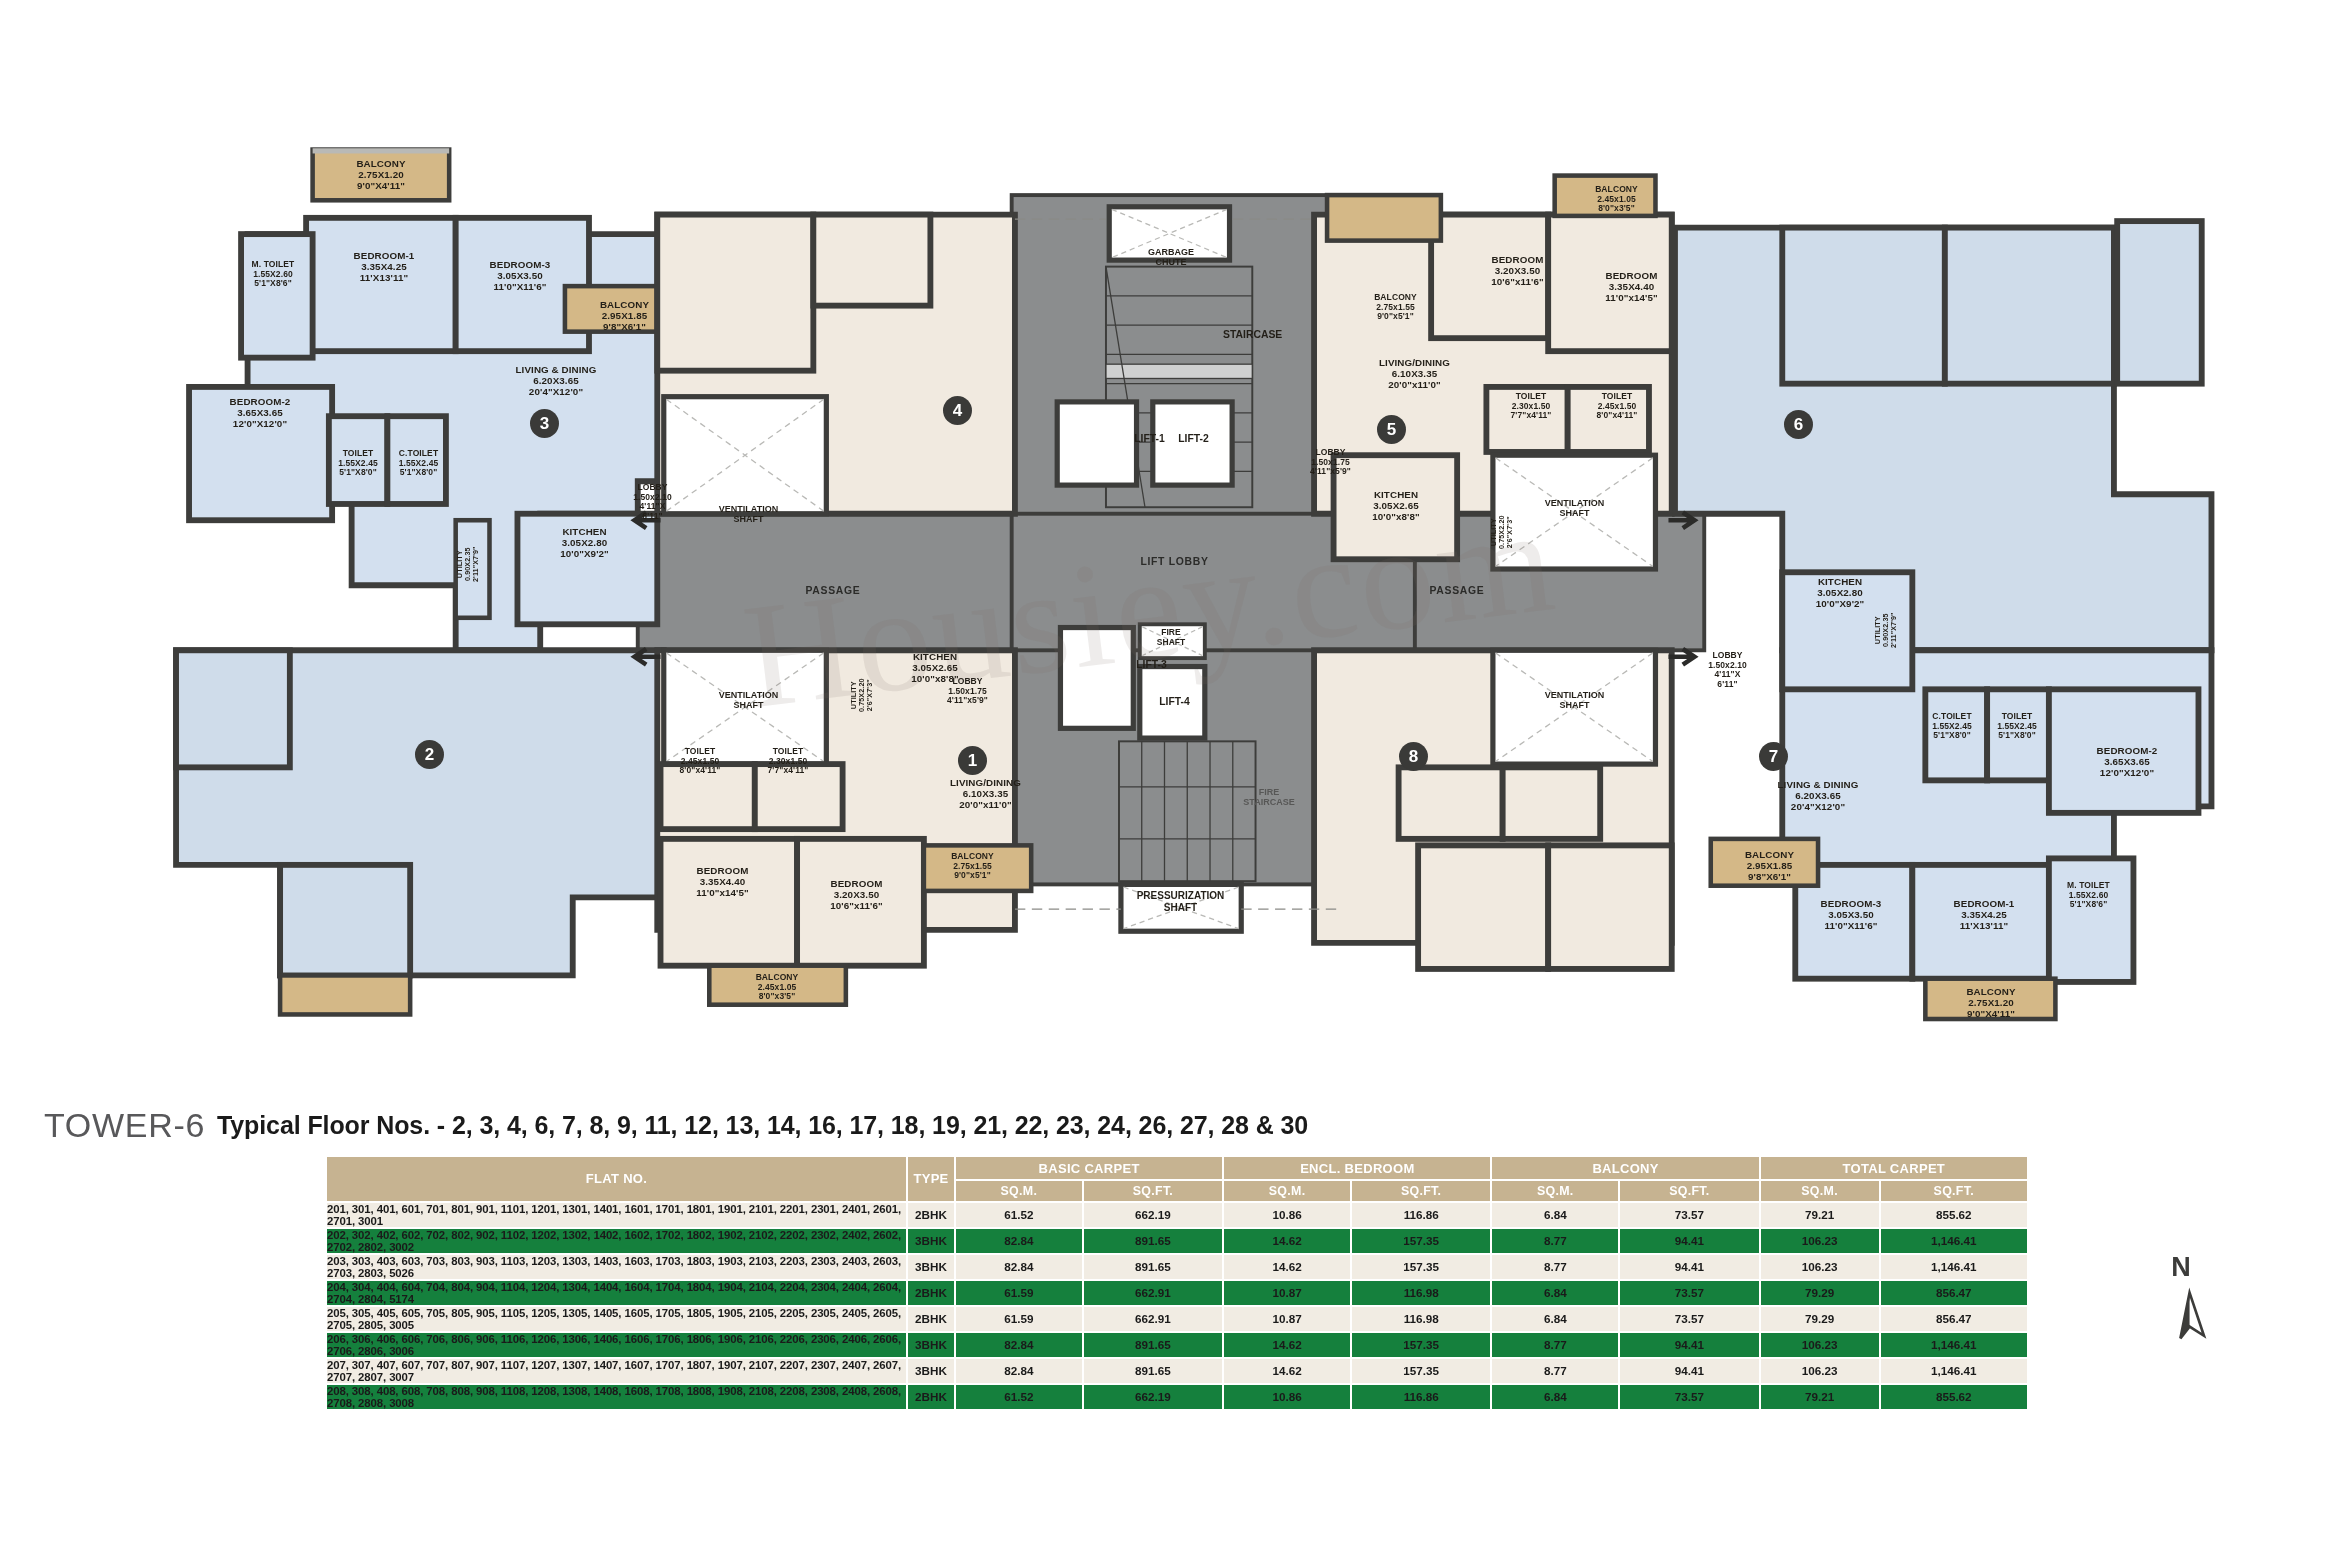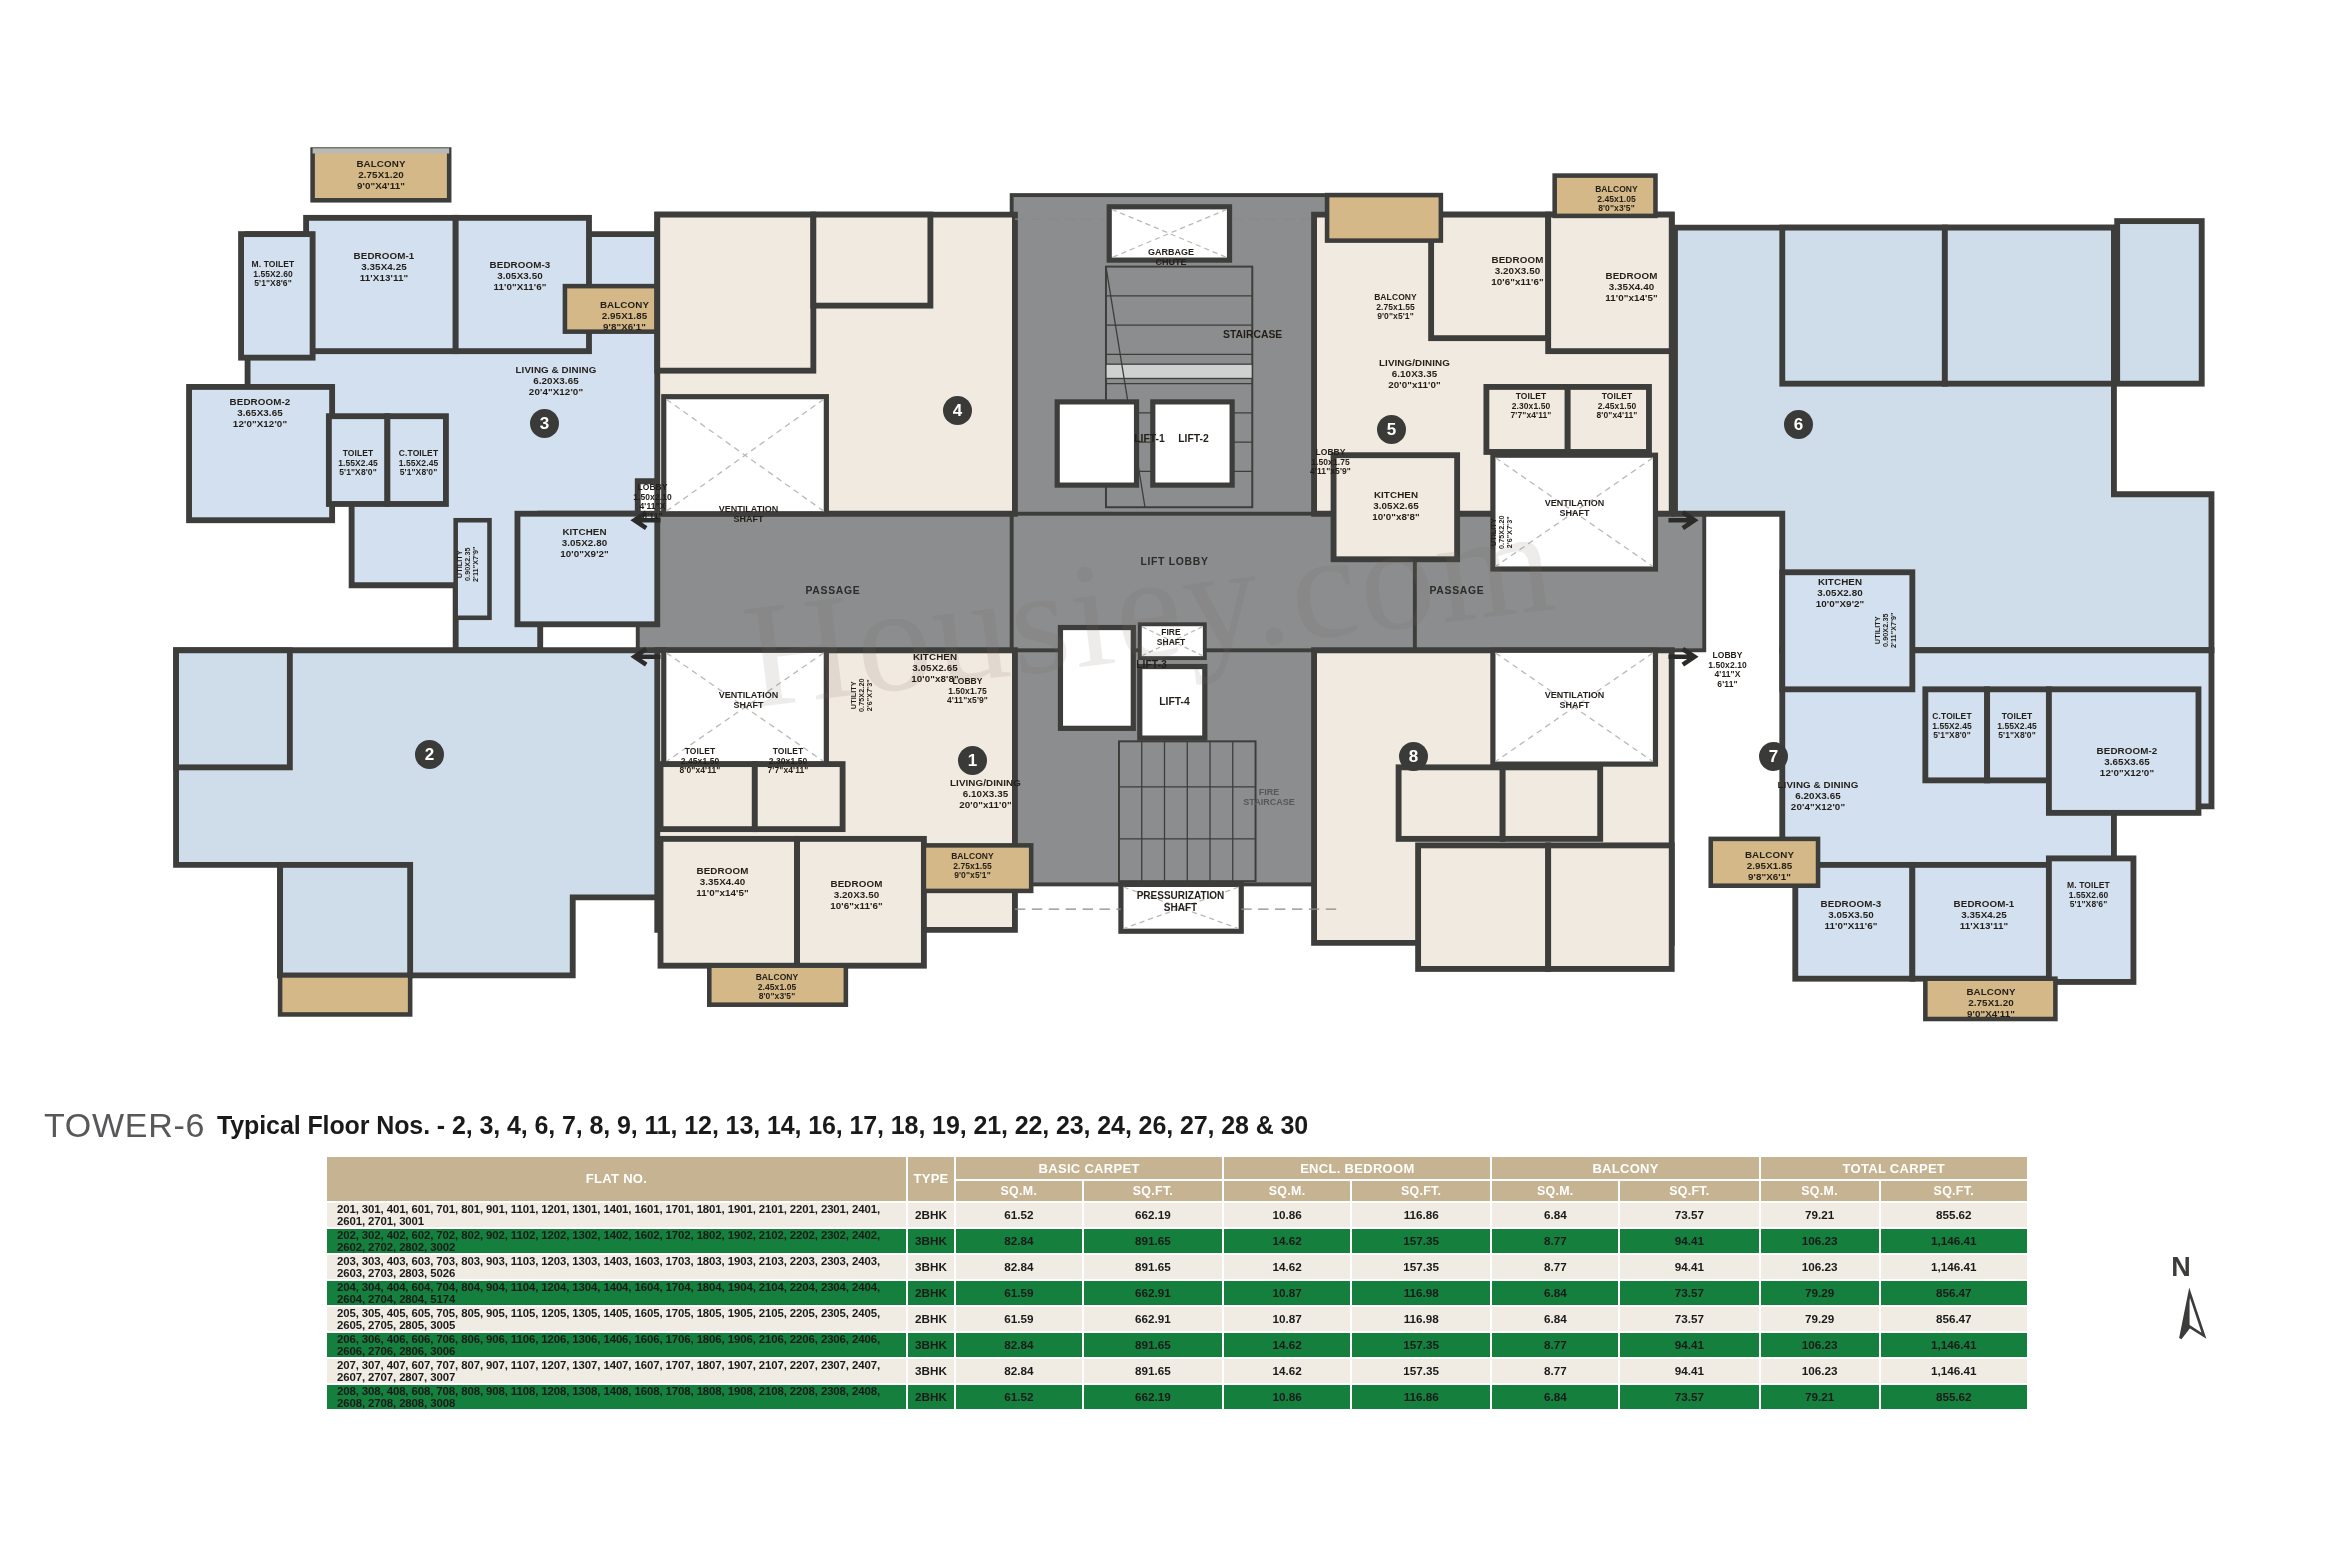--- a/index.html
+++ b/index.html
@@ -38,21 +38,21 @@
   #t2{font-family:"Liberation Sans",sans-serif;font-size:25px;color:#1a1a1a;font-weight:bold;
       display:inline-block;vertical-align:middle;margin-left:9px;letter-spacing:-0.1px;}
 
   
   #tbl{position:absolute;left:325px;top:1155px;width:1704px;border-collapse:separate;border-spacing:2.6px 2.6px;}
   #tbl th,#tbl td{padding:0;}
   #tbl th{background:#c6b391;color:#ffffff;font-size:13px;font-weight:bold;letter-spacing:0.3px;
           text-align:center;height:22px;}
   #tbl th.sub{font-size:12.4px;height:19.5px;}
   #tbl td{background:#f1ece3;color:#1a1a1a;font-size:11.7px;font-weight:bold;height:23.4px;text-align:center;}
-  #tbl td.flat{text-align:left;padding-left:10px;font-size:11.4px;letter-spacing:-0.1px;}
+  #tbl td.flat{text-align:left;padding-left:0;font-size:11.4px;letter-spacing:-0.1px;}
   #tbl tr.alt td{background:#15803d;}
 
   
   #north{position:absolute;left:2166px;top:1252px;width:78px;height:104px;}
   #north .nchar{position:absolute;left:5.2px;top:0;font-size:27px;font-weight:bold;color:#3c3c3a;font-family:"Liberation Sans",sans-serif;}
 </style>
 </head>
 <body>
 
 <div id="plan">

